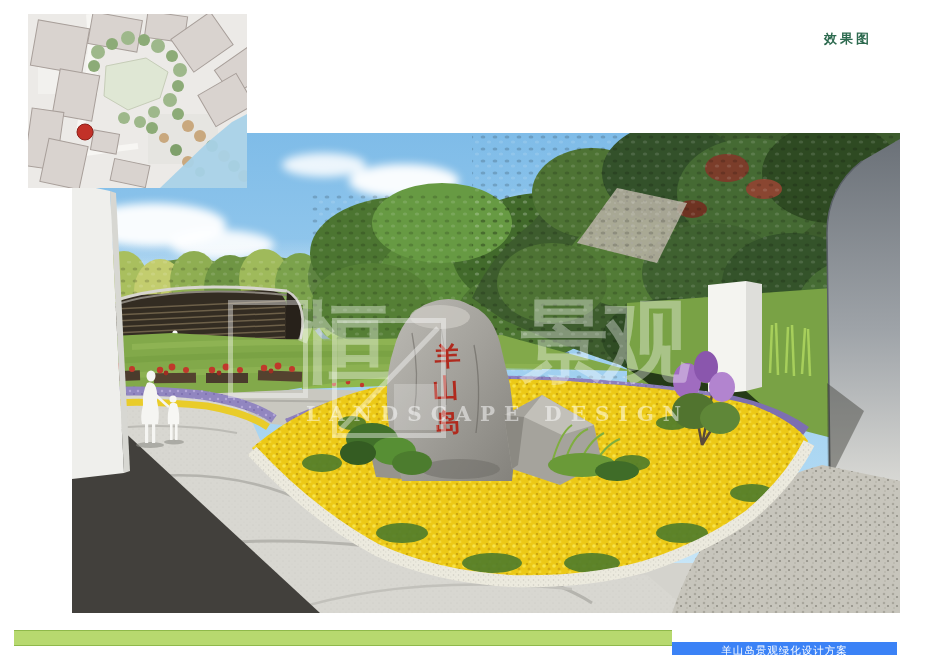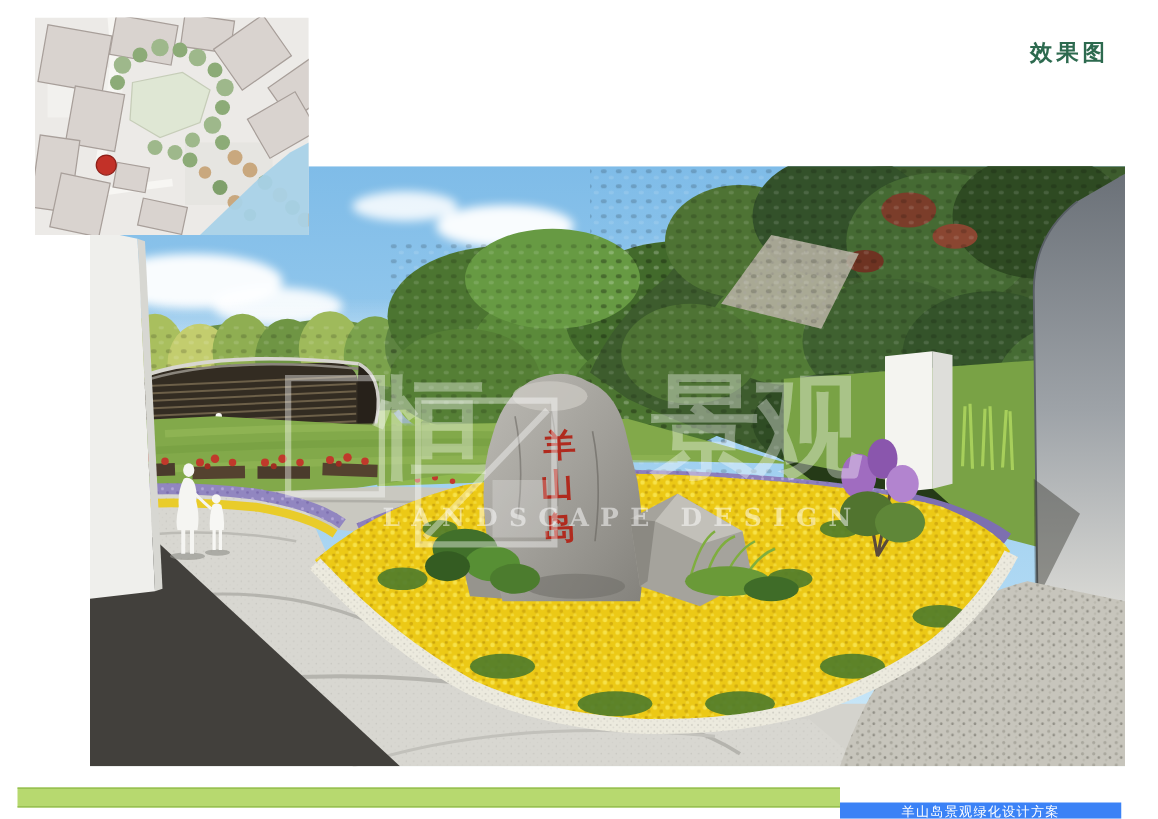--- a/index.html
+++ b/index.html
@@ -1,18 +1,18 @@
 <!DOCTYPE html>
 <html><head>
 <meta charset="utf-8">
 <style>
   html,body{margin:0;padding:0;background:#ffffff;}
   .sheet{position:relative;width:926px;height:655px;background:#ffffff;overflow:hidden;
          font-family:"DejaVu Sans",sans-serif;}
-  .header-title{position:absolute;top:30px;left:824px;color:#2d6a4f;font-size:18px;
+  .header-title{position:absolute;top:30px;left:824px;color:#2d6a4f;font-size:13px;
          font-weight:600;letter-spacing:3px;}
   .render{position:absolute;left:72px;top:133px;width:828px;height:480px;z-index:1;}
   .render svg{display:block;}
   .inset{position:absolute;left:28px;top:14px;width:219px;height:174px;z-index:3;}
   .watermark{position:absolute;left:0;top:0;width:926px;height:655px;z-index:2;pointer-events:none;}
   .wm-sq{position:absolute;border:5px solid rgba(255,255,255,.40);}
   .wm-sq1{left:228px;top:300px;width:70px;height:88px;}
   .wm-sq2{left:332px;top:318px;width:104px;height:110px;}
   .wm-sq2 svg{position:absolute;left:-5px;top:-5px;}
   .wm-cn{position:absolute;font-size:88px;font-weight:700;color:rgba(255,255,255,.36);

